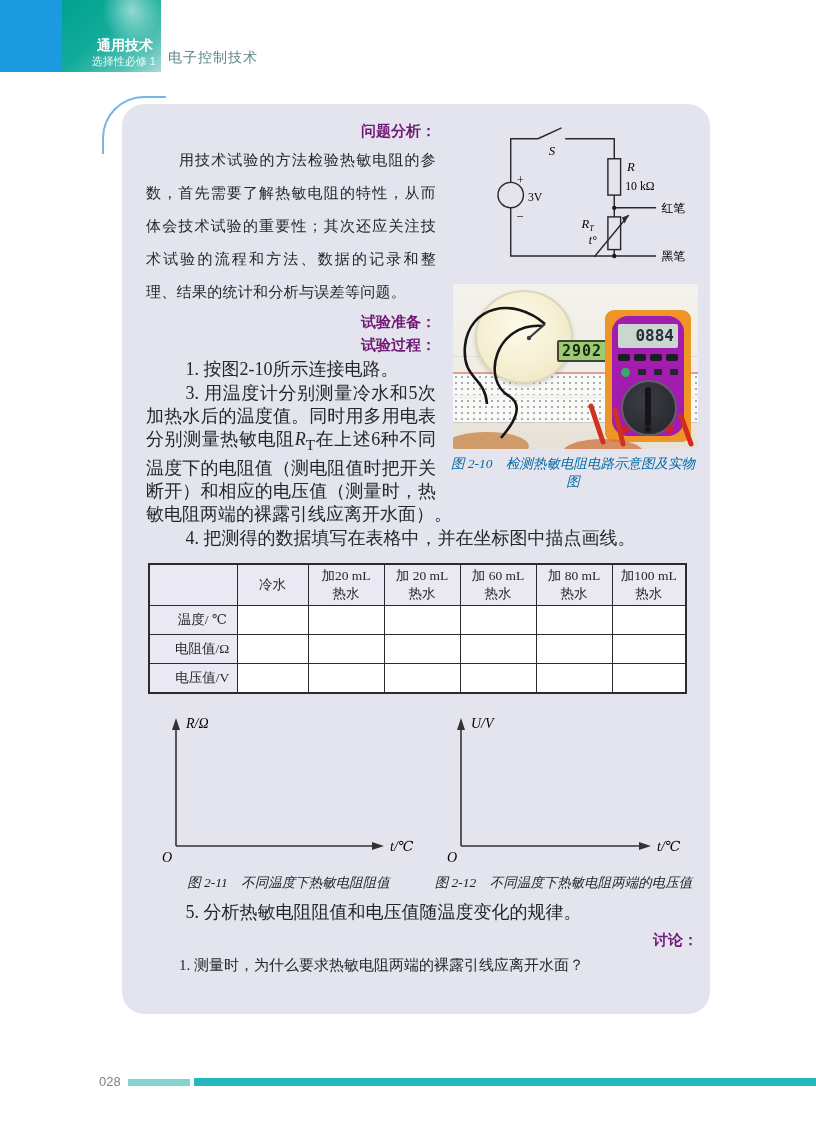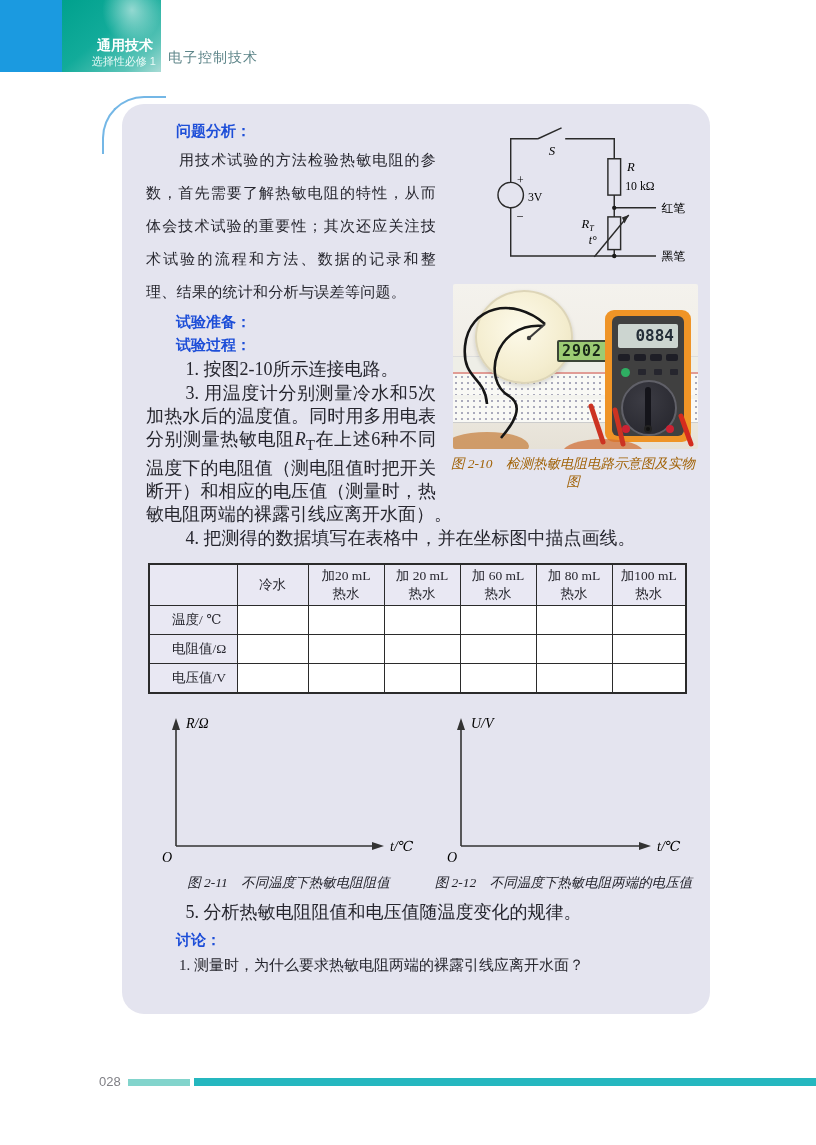--- a/index.html
+++ b/index.html
@@ -37,49 +37,49 @@
     border-top:2px solid rgba(205,80,70,.55);border-bottom:1px solid #ccc;}
   .breadboard::after{content:"";position:absolute;left:0;top:21px;width:100%;height:4px;background:#f3f3ee;}
   .cup{position:absolute;left:22px;top:6px;width:94px;height:90px;border-radius:50%;
     background:radial-gradient(circle at 45% 40%,#fdfaea 0%,#f4edcf 60%,#e9e0ba 100%);
     border:2px solid #ddd5b8;box-shadow:0 2px 4px rgba(0,0,0,.15);}
   .lcd-green{position:absolute;left:104px;top:56px;width:46px;height:18px;background:#9ccb74;
     border:2px solid #3c4536;border-radius:2px;color:#182818;
     font-family:"DejaVu Sans Mono","Liberation Mono",monospace;font-size:15px;line-height:18px;
     text-align:center;letter-spacing:1px;font-weight:bold;}
   .meter{position:absolute;left:152px;top:26px;width:86px;height:132px;background:#ef9426;border-radius:9px;}
-  .meter-face{position:absolute;left:7px;top:6px;width:72px;height:120px;background:#404040;border-radius:6px;}
+  .meter-face{position:absolute;left:7px;top:6px;width:72px;height:120px;background:#a21caf;border-radius:16px;}
   .meter-lcd{position:absolute;left:6px;top:8px;width:60px;height:24px;background:#ccd5d0;border-radius:2px;
     color:#242e38;font-family:"DejaVu Sans Mono","Liberation Mono",monospace;font-size:16px;
     line-height:24px;text-align:right;padding-right:4px;box-sizing:border-box;font-weight:bold;}
   .meter-btns{position:absolute;left:6px;top:38px;width:60px;display:flex;justify-content:space-between;}
   .meter-btns i{display:block;width:12px;height:7px;background:#1e1e26;border-radius:2px;}
   .meter-green{position:absolute;left:9px;top:52px;width:9px;height:9px;border-radius:50%;background:#2fae62;}
   .meter-sm{position:absolute;left:26px;top:53px;width:40px;display:flex;justify-content:space-between;}
   .meter-sm i{display:block;width:8px;height:6px;background:#26262e;border-radius:1px;}
   .meter-dial{position:absolute;left:9px;top:64px;width:52px;height:52px;border-radius:50%;
     background:radial-gradient(circle at 40% 35%,#3c3c44,#24242b);border:2px solid #606068;}
   .meter-dial::after{content:"";position:absolute;left:22px;top:5px;width:6px;height:42px;background:#14141a;border-radius:3px;}
   .meter-ports{position:absolute;left:10px;bottom:3px;width:52px;display:flex;justify-content:space-between;}
   .meter-ports i{display:block;width:8px;height:8px;border-radius:50%;border:2px solid #222;box-sizing:border-box;}
   .meter-ports i.r{background:#c23;border-color:#c23;}
   .meter-ports i.k{background:#111;}
   .wires{position:absolute;left:0;top:0;}
-  .fig-caption{font-style:italic;font-size:13.5px;text-align:center;margin-top:6px;color:#a16207;}
-  
-  .sec-head{font-weight:bold;font-size:15px;margin:4px 0 3px;text-indent:2em;color:#1d4ed8;}
+  .fig-caption{font-style:italic;font-size:13.5px;text-align:center;margin-top:6px;color:#0369a1;}
+  
+  .sec-head{font-weight:bold;font-size:15px;margin:4px 0 3px;text-indent:2em;color:#701a75;text-align:right;}
   p.body{font-size:15px;line-height:33px;margin:0;text-indent:2.2em;text-align:justify;letter-spacing:.02em;}
   p.prep{line-height:26px;}
   p.step{font-size:18px;line-height:23px;margin:1px 0;text-indent:2.2em;text-align:justify;}
   
   table.dt{border-collapse:collapse;table-layout:fixed;width:537px;margin:13px 0 0 2px;
     border:2px solid #2b2b2b;font-size:13.5px;}
   table.dt td{border:1px solid #2b2b2b;background:#ffffff;padding:0 4px;}
   table.dt tr.hd td{background:#e9e8f3;text-align:center;height:40px;white-space:pre-line;line-height:18px;}
-  table.dt td.lbl{background:#e9e8f3;height:28px;text-align:left;padding-left:22px;}
+  table.dt td.lbl{background:#e9e8f3;height:28px;text-align:center;padding-left:22px;}
   
   .charts{display:flex;margin:14px 0 7px 0;align-items:center;}
   .chart-l{width:285px;}
   .chart-r{width:265px;}
   .chart-cap{font-style:italic;font-size:13.5px;text-align:center;margin-top:2px;color:#1e1e26;}
   
   p.disc{font-size:15px;line-height:25px;margin:1px 0;text-indent:2.2em;}
   
   .pagenum{position:absolute;left:99px;top:1074px;font-size:13px;color:#808086;
     font-family:"Liberation Sans","DejaVu Sans",sans-serif;}

